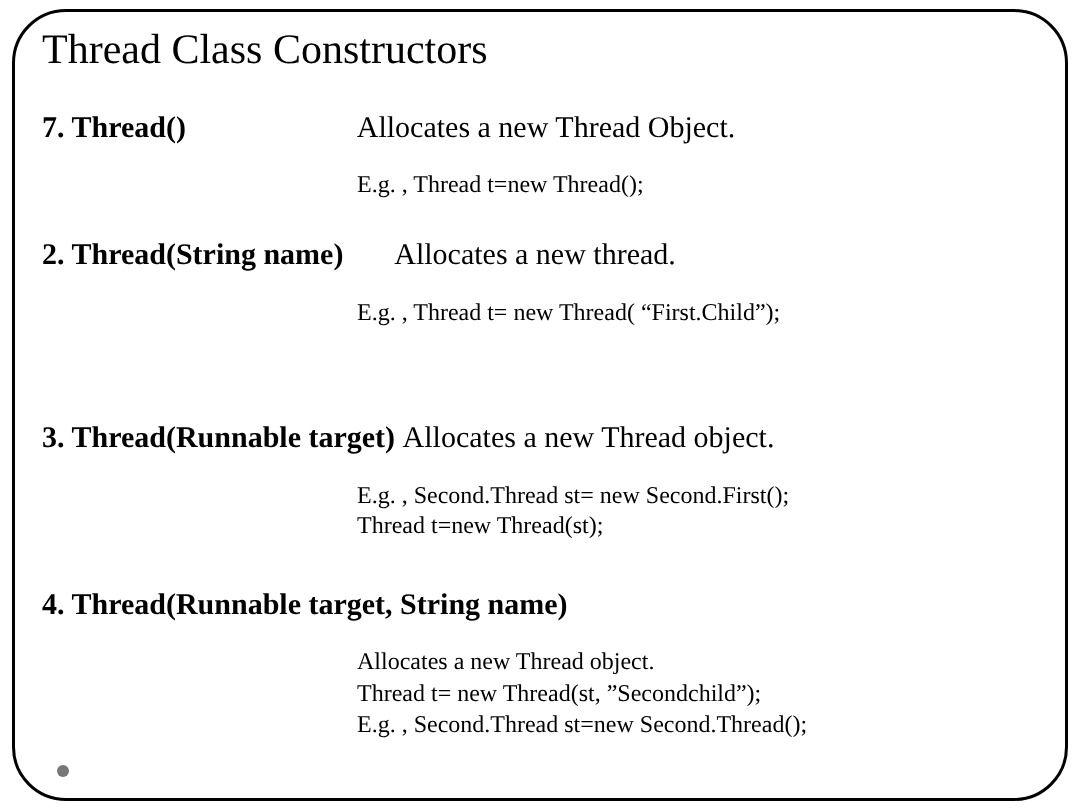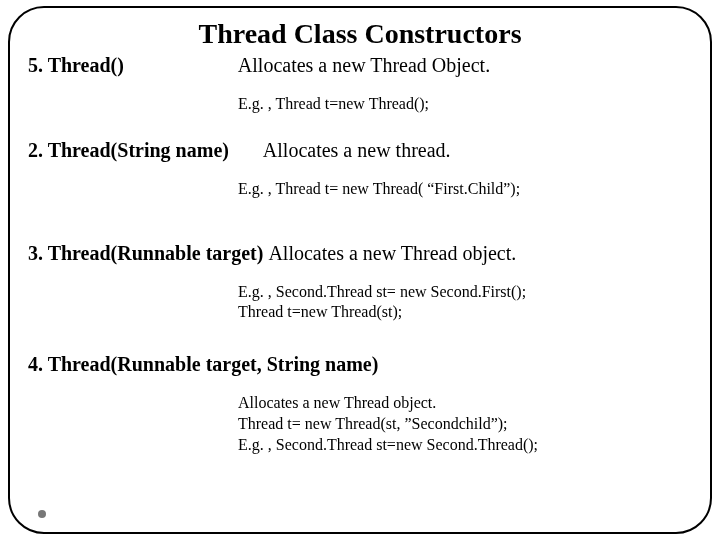--- a/index.html
+++ b/index.html
@@ -12,50 +12,50 @@
     background: #fff;
   }
   .frame {
     position: absolute;
     left: 8px; right: 8px; top: 6px; bottom: 6px;
     border: 2px solid #000;
     border-radius: 36px;
     padding: 10px 18px 14px 18px;
   }
   .title {
-    text-align: center;
+    text-align: left;
     font-size: 28px;
-    font-weight: bold;
-    margin-bottom: 2px;
+    font-weight: normal;
+    margin-bottom: 22px;
   }
   .item { margin-bottom: 16px; font-size: 20px; line-height: 1.3; }
   .sig { font-weight: bold; display: inline; }
   .desc { display: inline; }
   .cont { margin-left: 210px; font-size: 16px; line-height: 1.3; }
-  .item3 { margin-top: 40px; }
+  .item3 { margin-top: 59px; }
   .item4 { margin-top: 28px; }
   .corner-dot {
     position: absolute;
     left: 28px;
     bottom: 14px;
     width: 8px; height: 8px;
     border-radius: 50%;
     background: #777;
   }
 </style>
 </head>
 <body>
 
 <div class="slide">
   <div class="frame">
 
     <div class="title">Thread Class Constructors</div>
 
     <div class="item">
-      <span class="sig">5. Thread()</span><span style="white-space:pre">                       </span><span class="desc">Allocates a new Thread Object.</span>
+      <span class="sig">7. Thread()</span><span style="white-space:pre">                       </span><span class="desc">Allocates a new Thread Object.</span>
     </div>
     <div class="cont">E.g. , Thread t=new Thread();</div>
 
     <div class="item" style="margin-top:22px">
       <span class="sig">2. Thread(String name)</span><span style="white-space:pre">       </span><span class="desc">Allocates a new thread.</span>
     </div>
     <div class="cont">E.g. , Thread t= new Thread( “First.Child”);</div>
 
     <div class="item item3">
       <span class="sig">3. Thread(Runnable target) </span><span class="desc">Allocates a new Thread object.</span>

